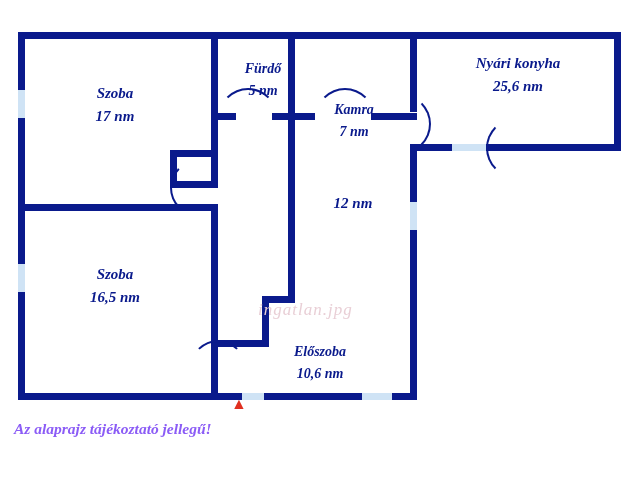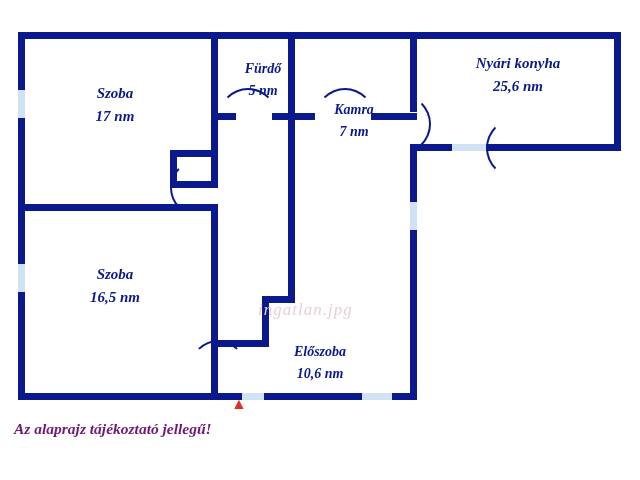--- a/index.html
+++ b/index.html
@@ -70,21 +70,21 @@
   }
 
   
   .footnote {
     position: absolute;
     left: 14px;
     top: 420px;
     font-size: 15.5px;
     font-style: italic;
     font-weight: bold;
-    color: #701a75;
+    color: #8b5cf6;
     white-space: nowrap;
     font-family: Liberation Serif, serif;
   }
 
   
   .entry-arrow {
     position: absolute;
     left: 231px;
     top: 396px;
     width: 12px;
@@ -182,20 +182,21 @@
     <span class="name">Kamra</span>
     <span class="area">7 nm</span>
   </div>
 
   <div class="room-label" style="left:428px; top:52px; width:180px;">
     <span class="name">Nyári konyha</span>
     <span class="area">25,6 nm</span>
   </div>
 
   <div class="room-label" style="left:293px; top:192px; width:120px;">
+    <span class="area">12 nm</span>
   </div>
 
   <div class="room-label small" style="left:258px; top:341px; width:124px;">
     <span class="name">Előszoba</span>
     <span class="area">10,6 nm</span>
   </div>
 
   <div class="watermark">ingatlan.jpg</div>
 
   <div class="entry-arrow">▲</div>

